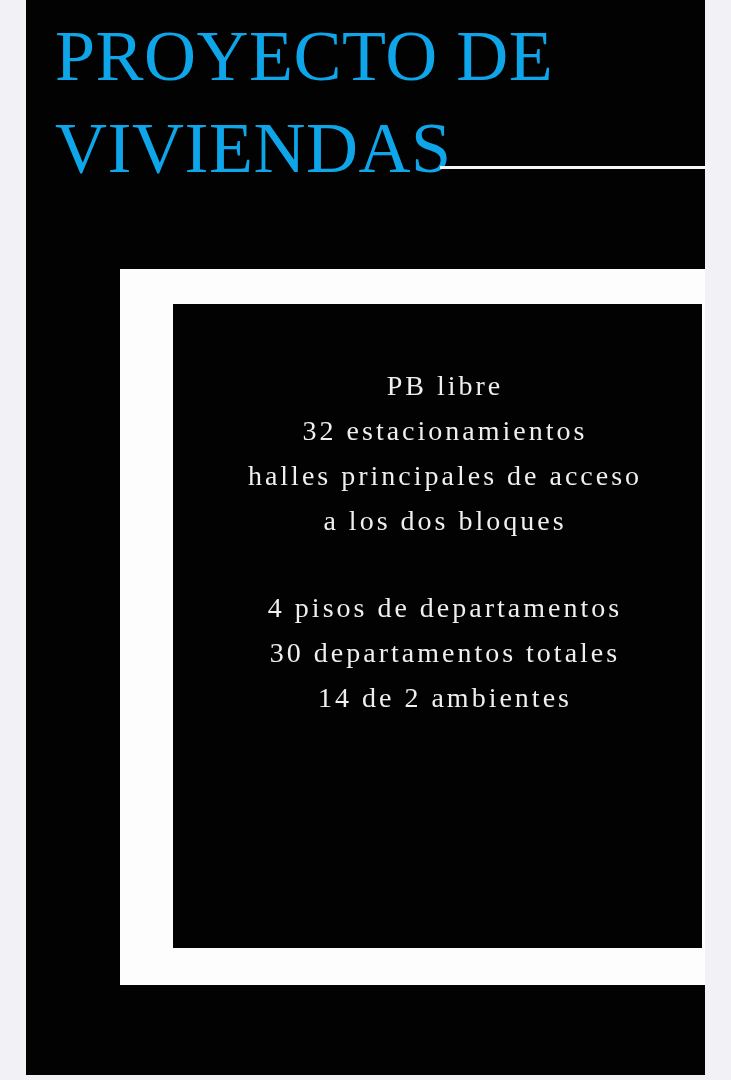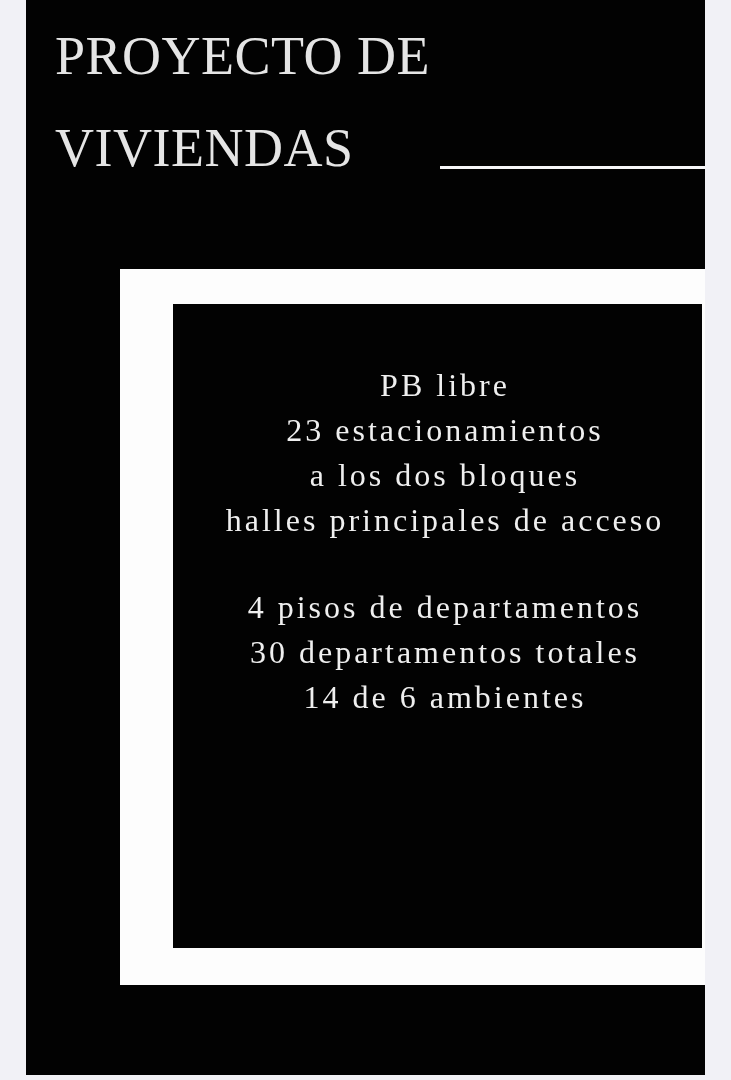--- a/index.html
+++ b/index.html
@@ -24,22 +24,22 @@
     top: 0;
     width: 679px;
     height: 1075px;
     background: #020202;
   }
 
   .title {
     position: absolute;
     left: 29px;
     top: 10px;
-    color: #e5e5e5;
-    font-size: 54px;
+    color: #0ea5e9;
+    font-size: 72px;
     line-height: 92px;
     letter-spacing: 0.5px;
     white-space: nowrap;
     font-weight: 400;
   }
 
   .title-rule {
     position: absolute;
     left: 414px;
     top: 166px;
@@ -64,21 +64,21 @@
     width: 529px;
     height: 644px;
     background: #020202;
     box-sizing: border-box;
     padding-top: 59px;
     text-align: center;
     color: #efefef;
   }
 
   .para {
-    font-size: 32px;
+    font-size: 28px;
     line-height: 45px;
     letter-spacing: 3px;
     font-weight: 400;
     padding-left: 15px;
   }
 
   .para-gap {
     margin-top: 42px;
   }
 </style>
@@ -93,28 +93,28 @@
       <div>VIVIENDAS</div>
     </div>
 
     <div class="title-rule"></div>
 
     <div class="frame">
       <div class="inner">
 
         <div class="para">
           <div>PB libre</div>
-          <div>23 estacionamientos</div>
+          <div>32 estacionamientos</div>
+          <div>halles principales de acceso</div>
           <div>a los dos bloques</div>
-          <div>halles principales de acceso</div>
         </div>
 
         <div class="para para-gap">
           <div>4 pisos de departamentos</div>
           <div>30 departamentos totales</div>
-          <div>14 de 6 ambientes</div>
+          <div>14 de 2 ambientes</div>
         </div>
 
       </div>
     </div>
 
   </div>
 </div>
 
 </body></html>

